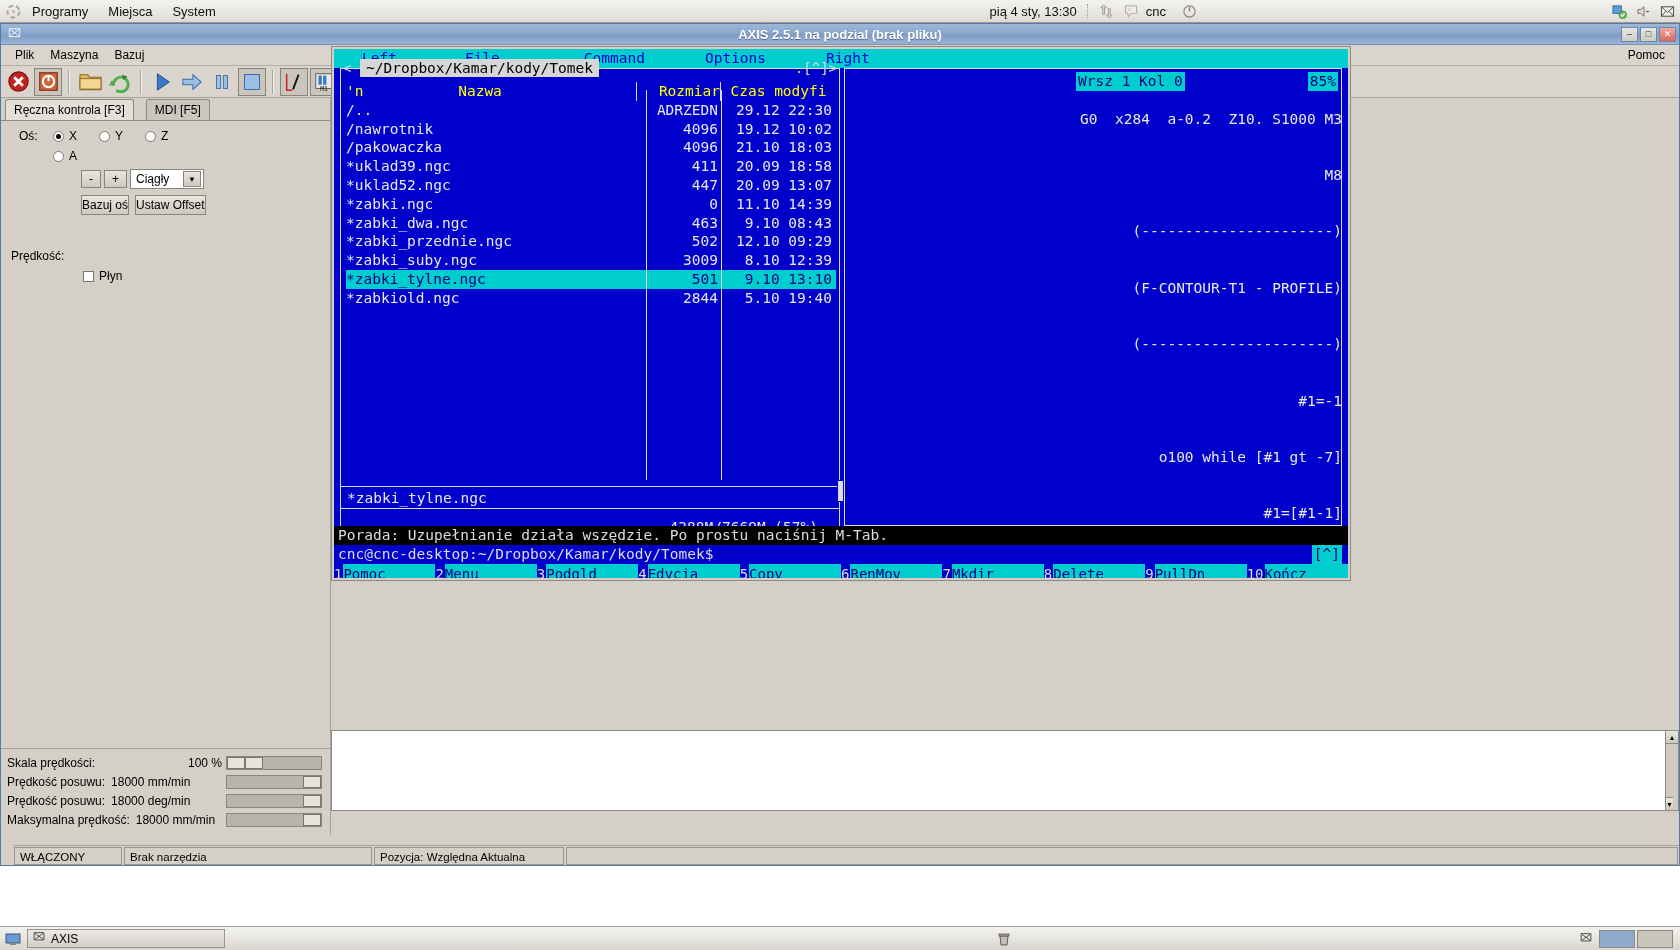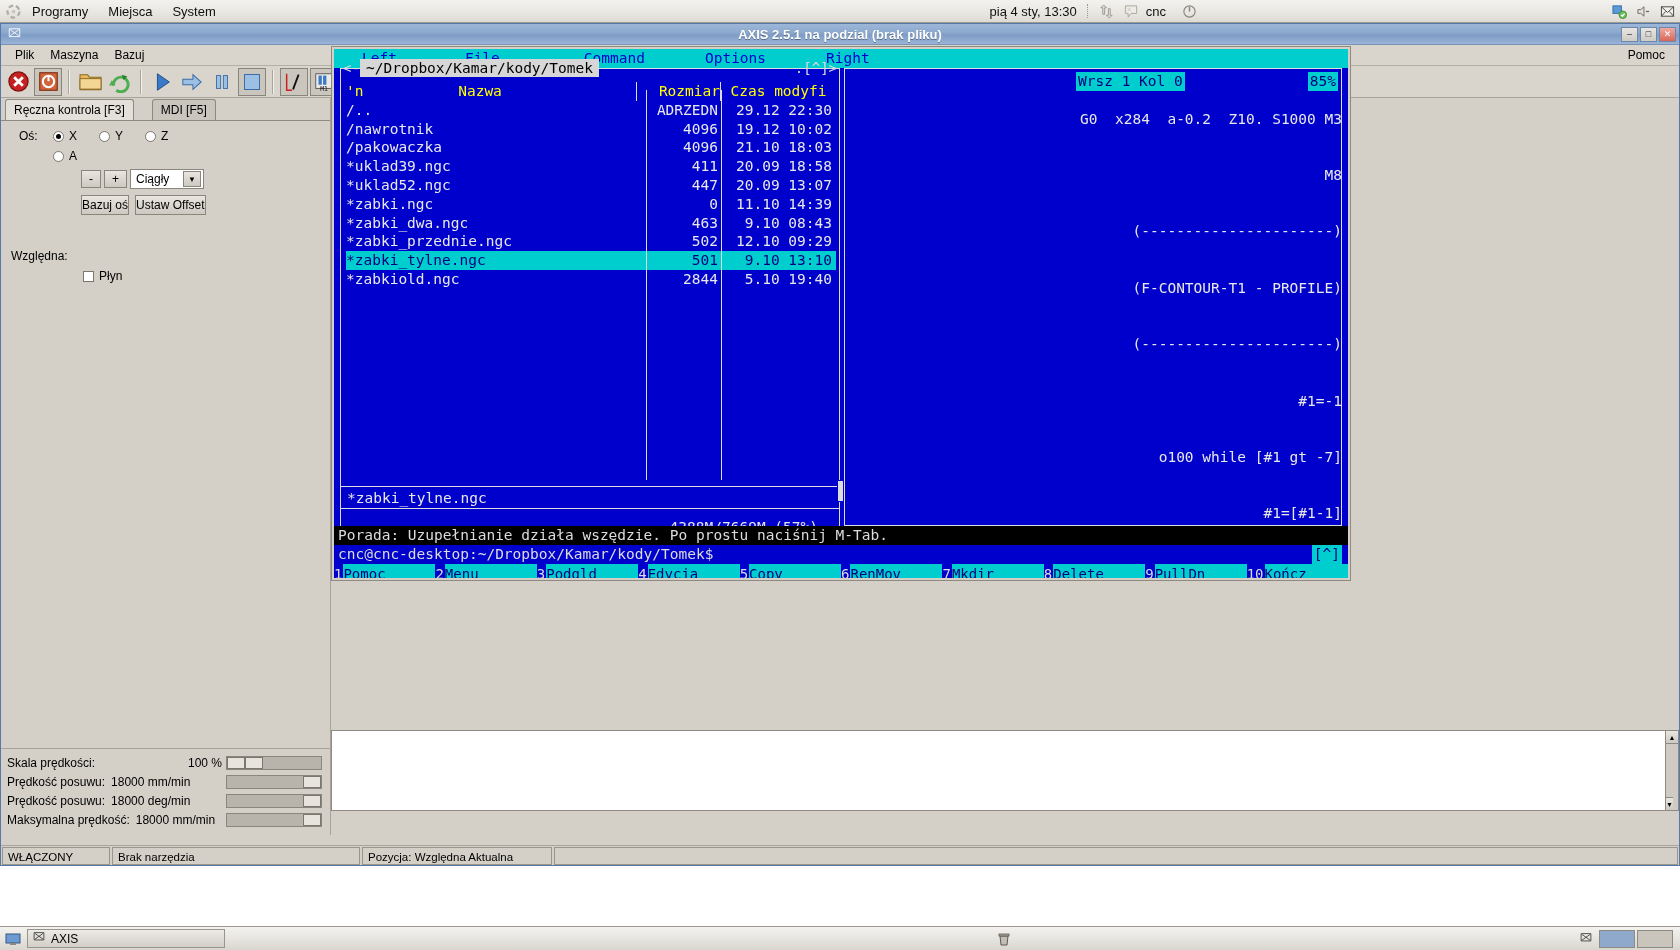--- a/index.html
+++ b/index.html
@@ -80,21 +80,21 @@
 
   
   .axis-body { display: flex; height: 737px; }
 
   .left-pane { width: 330px; background: #d4d0c8; position: relative;
                border-right: 1px solid #a9a49a; display: flex; flex-direction: column; }
   .tabstrip { height: 22px; display: flex; align-items: flex-end; padding-left: 4px; background: #d4d0c8; }
   .tabstrip .tab {
     font-size: 12px; padding: 3px 8px 3px 8px;
     border: 1px solid #8f8a81; border-bottom: none;
-    background: #cac6be; margin-right: 18px;
+    background: #cac6be; margin-right: 12px;
     border-radius: 3px 3px 0 0;
   }
   .tabstrip .tab.active { background: #e3e0da; }
   .manual-box { border-top: 1px solid #8f8a81; flex: 1; padding: 8px 0 0 0; }
   .row { display: flex; align-items: center; font-size: 12px; margin-bottom: 6px; }
   .lbl { width: 52px; padding-left: 18px; }
   .radio { display: inline-flex; align-items: center; margin-right: 22px; font-size: 12px; }
   .radio i {
     width: 11px; height: 11px; border-radius: 50%;
     border: 1px solid #7c776e; background: #fff; display: inline-block; margin-right: 5px;
@@ -239,21 +239,21 @@
     position: absolute; right: 0; top: 126px; bottom: 24px; width: 14px;
     background: #cfcbc3; border: 1px solid #8f8a81;
   }
   .vscroll .up, .vscroll .down {
     height: 13px; background: linear-gradient(to bottom,#e9e6e0,#cdc9c1);
     border-bottom: 1px solid #8f8a81; display:flex; align-items:center; justify-content:center; font-size:7px;
   }
   .vscroll .down { position: absolute; bottom: 0; border-bottom: none; border-top: 1px solid #8f8a81; }
 
   .statusbar {
-    position: absolute; left: 0; right: 0; bottom: 0; height: 20px;
+    position: absolute; left: 12px; right: 0; bottom: 0; height: 20px;
     background: #d4d0c8; display: flex; align-items: center;
     border-top: 1px solid #a9a49a;
   }
   .sb-cell {
     height: 18px; line-height: 18px; font-size: 11.5px;
     border: 1px solid #9b968d; margin: 0 1px; padding: 0 5px;
     background: #d4d0c8;
   }
   .sb-cell.c1 { width: 108px; }
   .sb-cell.c2 { width: 248px; }
@@ -522,21 +522,21 @@
             <span class="combo" style="margin-left:3px">
               <span>Ciągły</span>
               <span class="arrow">▼</span>
             </span>
           </div>
           <div class="row" style="padding-left:80px">
             <span class="btn">Bazuj oś</span>
             <span class="btn" style="margin-left:6px">Ustaw Offset</span>
           </div>
           <div class="row" style="margin-top:34px; padding-left:10px">
-            <span>Względna:</span>
+            <span>Prędkość:</span>
           </div>
           <div class="row" style="padding-left:82px">
             <span class="checkbox">
                 <i></i>
                 <span>Płyn</span>
               </span>
           </div>
         </div>
 
         <div class="speed-area">
@@ -661,20 +661,25 @@
               <div class="frow">
                   <span class="f-name">*zabki_dwa.ngc</span>
                   <span class="f-size">463</span>
                   <span class="f-time">9.10 08:43</span>
                 </div>
               <div class="frow">
                   <span class="f-name">*zabki_przednie.ngc</span>
                   <span class="f-size">502</span>
                   <span class="f-time">12.10 09:29</span>
                 </div>
+              <div class="frow">
+                  <span class="f-name">*zabki_suby.ngc</span>
+                  <span class="f-size">3009</span>
+                  <span class="f-time">8.10 12:39</span>
+                </div>
               <div class="frow sel">
                   <span class="f-name">*zabki_tylne.ngc</span>
                   <span class="f-size">501</span>
                   <span class="f-time">9.10 13:10</span>
                 </div>
               <div class="frow">
                   <span class="f-name">*zabkiold.ngc</span>
                   <span class="f-size">2844</span>
                   <span class="f-time">5.10 19:40</span>
                 </div>

